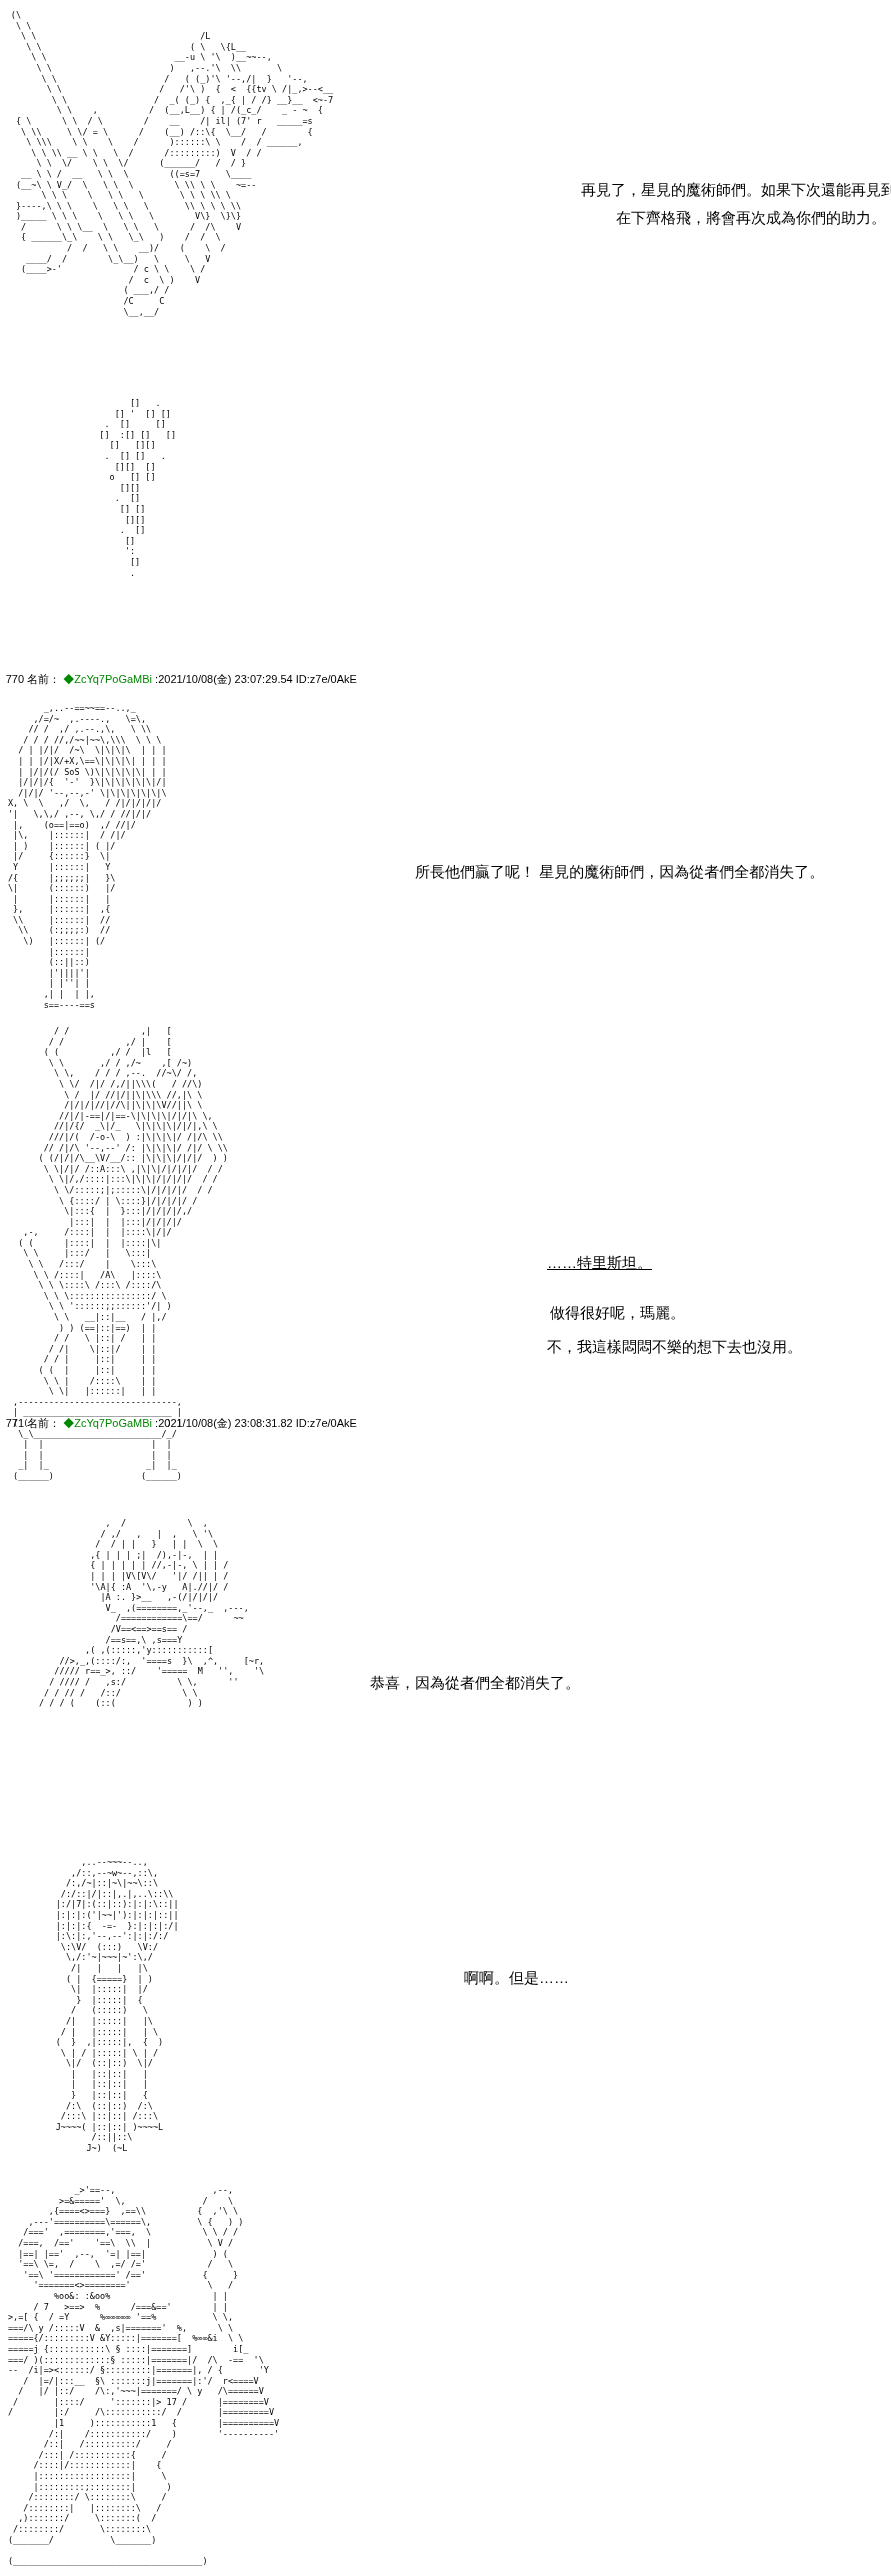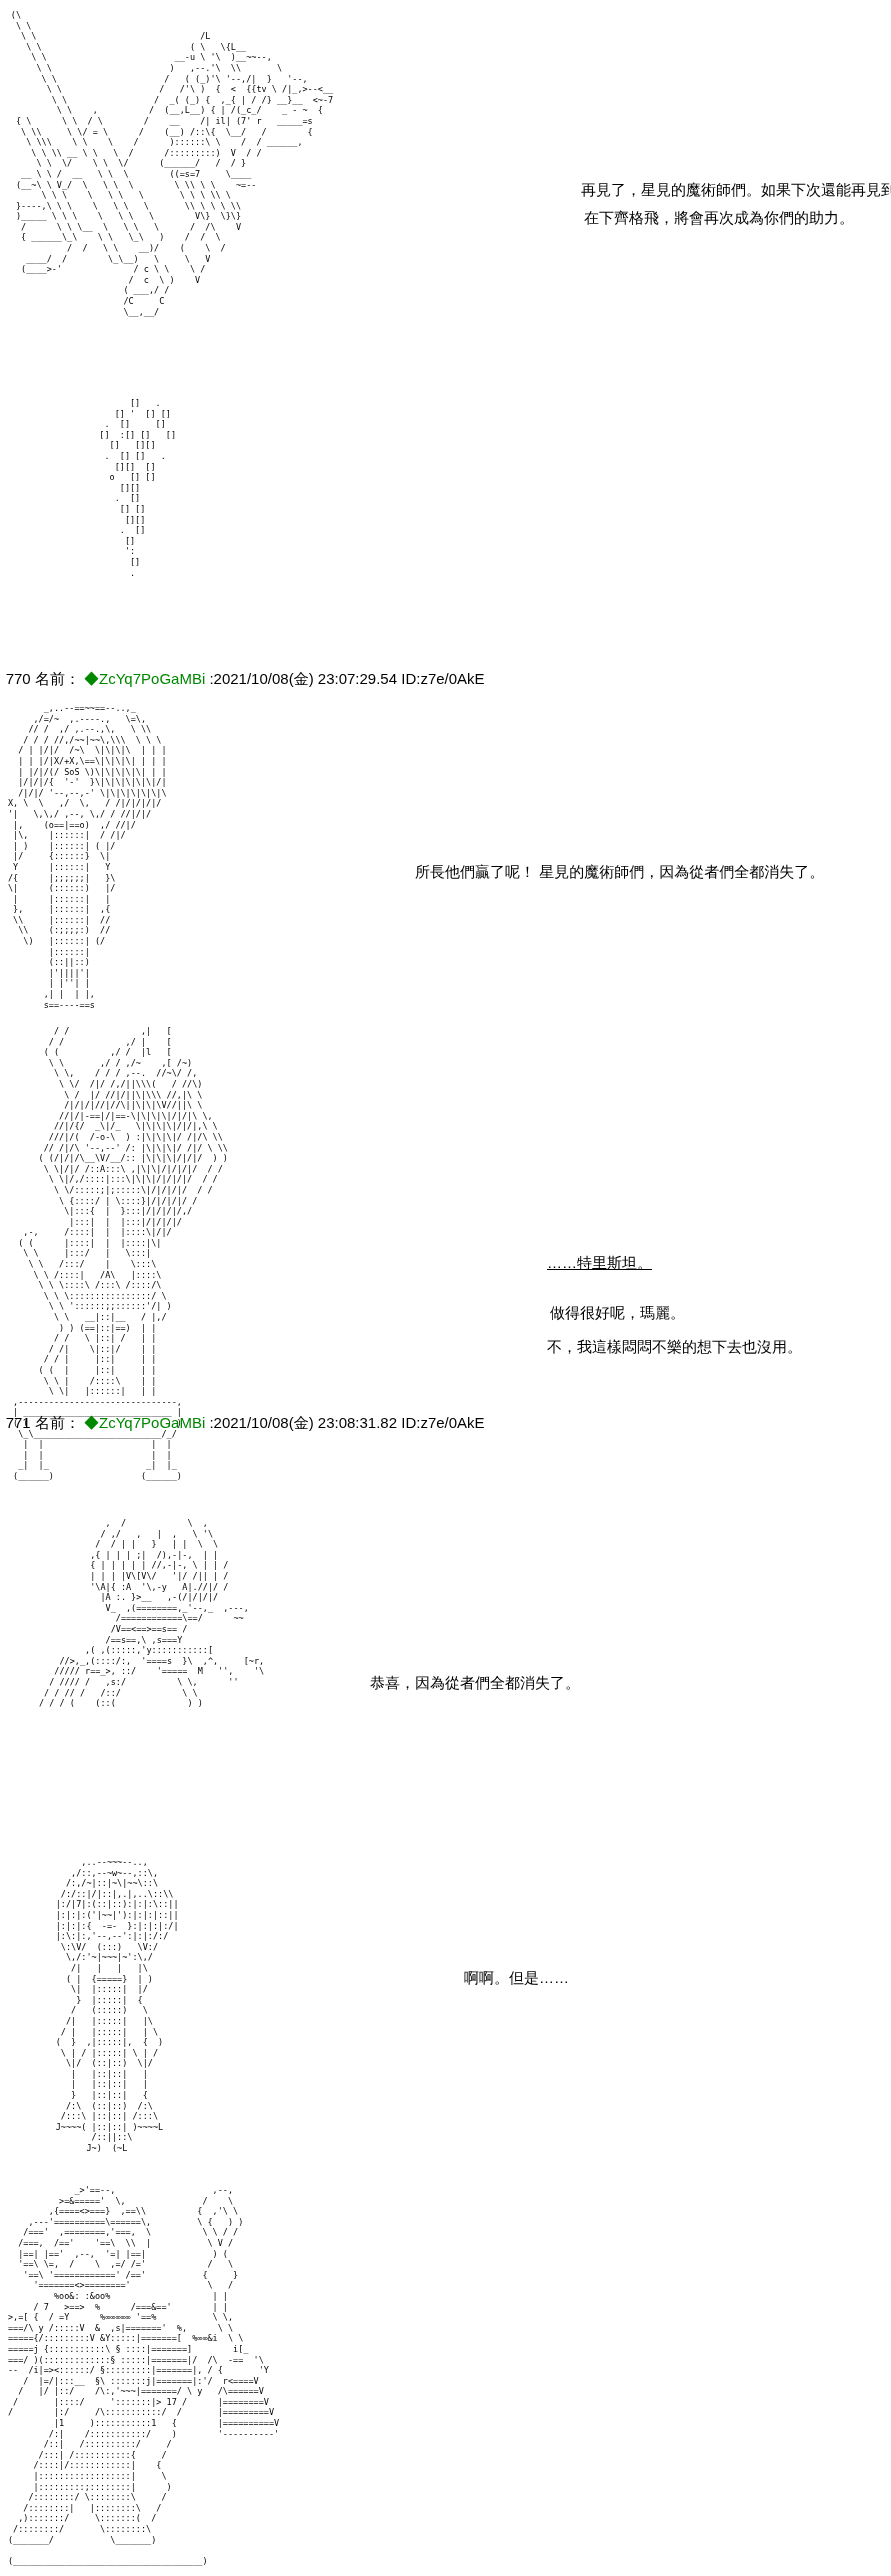--- a/index.html
+++ b/index.html
@@ -22,21 +22,21 @@
   }
   .dialogue {
     position:absolute;
     font-size:15px;
     line-height:14px;
     white-space:nowrap;
     color:#000000;
   }
   .post-header {
     position:absolute;
-    font-size:15px;
+    font-size:11px;
     line-height:14px;
     white-space:nowrap;
     color:#000000;
   }
   .trip { color:#008800; }
 </style>
 </head>
 <body>
 
 <div class="page">
@@ -65,21 +65,21 @@
    { ______\_\    \ \   \_\   )    /  /  \
             /  /   \ \    __)/    (    \  /
     ____/  /        \_\__)   \     \   V
    (____&gt;-'              / c \ \    \ /
                         /  c  \ )    V
                        ( ___,/ /
                        /C     C
                        \__,__/</pre>
 
   <div class="dialogue" style="left:581px; top:183px;">再見了，星見的魔術師們。如果下次還能再見到你們的話</div>
-  <div class="dialogue" style="left:584px; top:211px;text-align:center;">在下齊格飛，將會再次成為你們的助力。</div>
+  <div class="dialogue" style="left:616px; top:211px;text-align:center;">在下齊格飛，將會再次成為你們的助力。</div>
 
   <pre class="aa" style="left:43px; top:398px;">                 []   .
               [] '  [] []
             .  []     []
            []  :[] []   []
              []   [][]
             .  [] []   .
               [][]  []
              o   [] []
                [][]

